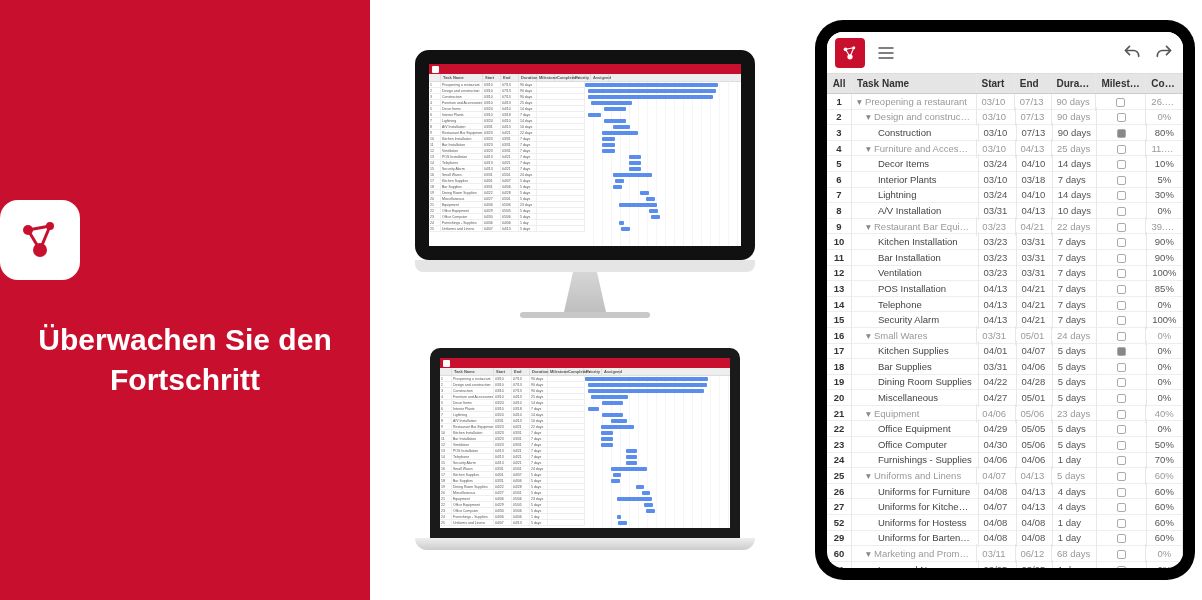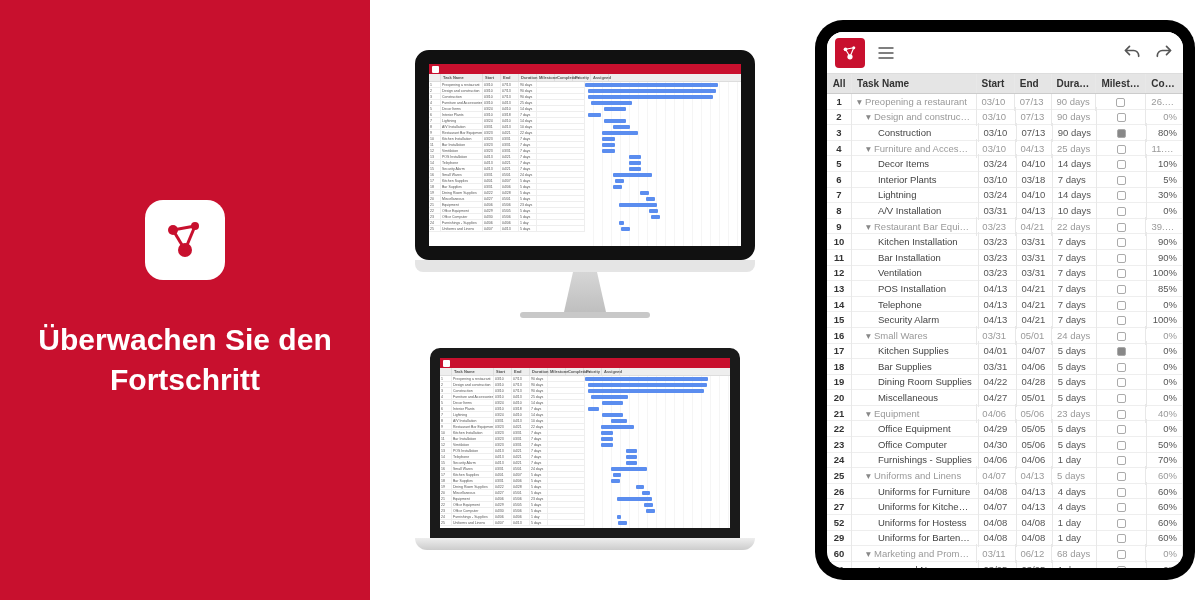--- a/index.html
+++ b/index.html
@@ -1,17 +1,17 @@
 <!DOCTYPE html>
 <html><head>
 <meta charset="utf-8">
 <style>
 *{margin:0;padding:0;box-sizing:border-box;font-family:Arial,Helvetica,sans-serif}
 body{width:1202px;height:600px;background:#fff;display:flex;align-items:center}
-.left{width:370px;height:600px;background:#c8102e;display:flex;flex-direction:column;align-items:center;justify-content:center;color:#fff}
+.left{width:370px;height:600px;background:#c8102e;display:flex;flex-direction:column;justify-content:center;color:#fff}
 .icon-box{width:80px;height:80px;background:#fff;border-radius:18px;display:flex;align-items:center;justify-content:center;margin-bottom:40px}
 .icon-box svg{width:48px;height:48px}
 .heading{font-size:30px;font-weight:700;text-align:center;line-height:1.35;padding:0 20px}
 .middle{width:430px;height:600px;display:flex;flex-direction:column;align-items:center;justify-content:center;gap:30px}
 .device{position:relative}
 .imac{width:340px}
 .imac-screen{width:340px;height:210px;background:#000;border:14px solid #111;border-radius:14px;overflow:hidden}
 .imac-chin{width:340px;height:12px;background:#e5e5e5;border-radius:0 0 8px 8px}
 .imac-stand{width:60px;height:40px;background:linear-gradient(#d6d6d6,#bfbfbf);margin:0 auto;clip-path:polygon(30% 0,70% 0,85% 100%,15% 100%)}
 .imac-foot{width:130px;height:6px;background:#c8c8c8;border-radius:3px;margin:0 auto}
@@ -39,21 +39,21 @@
 .tablet-table{flex:1;overflow:auto;font-size:10px}
 .tt-header{display:flex;background:#e5e5e5;border-bottom:1px solid #ccc;position:sticky;top:0}
 .tt-header div,.tt-row div{padding:4px 5px;border-right:1px solid #e8e8e8;overflow:hidden;white-space:nowrap;text-overflow:ellipsis}
 .tt-header div{font-weight:700;color:#333;font-size:10px}
 .col-all{width:28px;text-align:center}
 .col-name{width:148px}
 .col-start{width:44px}
 .col-end{width:42px}
 .col-dur{width:52px}
 .col-ms{width:58px;text-align:center}
-.col-comp{width:42px;text-align:right}
+.col-comp{width:42px;text-align:center}
 .tt-row{display:flex;border-bottom:1px solid #eee;color:#555;font-size:9.5px;height:15.6px;align-items:center}
 .tt-row .col-all{color:#333;font-weight:700}
 .tt-row.parent{color:#999}
 .tt-row.parent .col-name{color:#999}
 .tt-row .col-name{color:#444}
 .indent-1{padding-left:14px !important}
 .indent-2{padding-left:26px !important}
 .caret{display:inline-block;width:8px;color:#888}
 .ms-box{display:inline-block;width:9px;height:9px;border:1px solid #aaa;border-radius:2px;vertical-align:middle}
 .ms-check{background:#888}

